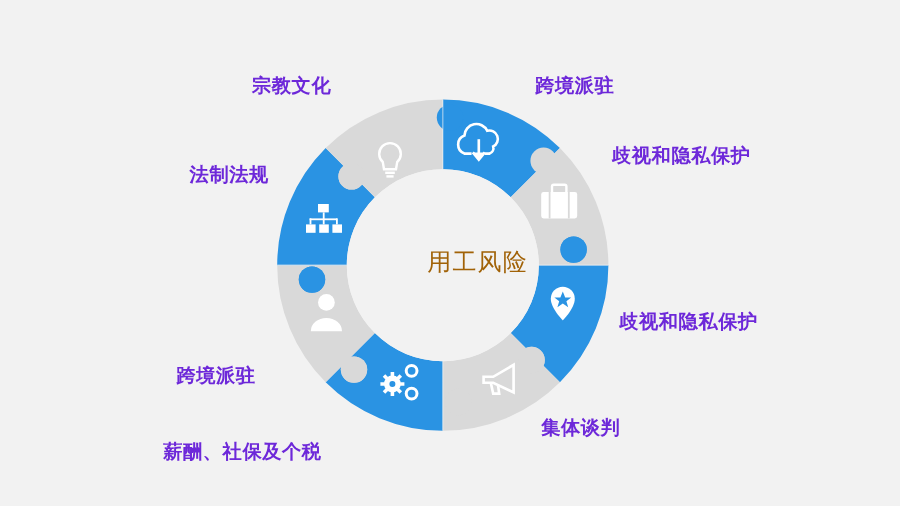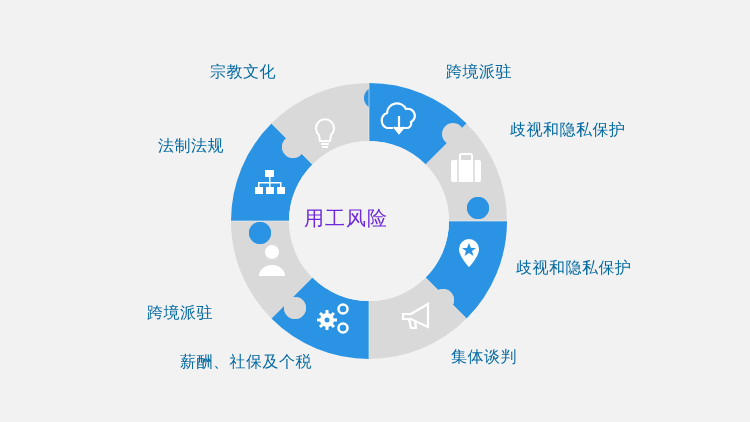--- a/index.html
+++ b/index.html
@@ -4,26 +4,26 @@
 <style>
   html, body { margin:0; padding:0; }
   body {
     width:750px; height:422px; overflow:hidden;
     background:#f2f2f2;
     font-family:"DejaVu Sans","Liberation Sans",sans-serif;
     position:relative;
   }
   #ring { position:absolute; left:0; top:0; width:750px; height:422px; }
   .label {
-    position:absolute; font-size:16px; color:#0369a1; white-space:nowrap;
-    font-weight:400; letter-spacing:0.5px;
+    position:absolute; font-size:16px; color:#6d28d9; white-space:nowrap;
+    font-weight:700; letter-spacing:0.5px;
   }
   .center-title {
-    position:absolute; left:304px; top:205px; width:120px; text-align:left;
-    font-size:20px; color:#6d28d9; letter-spacing:1px;
+    position:absolute; left:320px; top:205px; width:120px; text-align:right;
+    font-size:20px; color:#a16207; letter-spacing:1px;
   }
 </style>
 </head>
 <body>
 
 <svg id="ring" viewBox="0 0 750 422" xmlns="http://www.w3.org/2000/svg">
 
   <g>
     <path d="M369,83 A138,138 0 0 1 466.6,123.4 L425.6,164.4 A80,80 0 0 0 369,141 Z" fill="#2a93e3"></path>
     <circle cx="453" cy="134" r="11" fill="#d9d9d9"></circle>
@@ -137,16 +137,16 @@
     <line x1="322" y1="147" x2="328" y2="147"></line>
   </g>
 </svg>
 
 <div class="center-title">用工风险</div>
 
 <div class="label" style="left:446px; top:62px;">跨境派驻</div>
 <div class="label" style="left:510px; top:120px;">歧视和隐私保护</div>
 <div class="label" style="left:516px; top:258px;">歧视和隐私保护</div>
 <div class="label" style="left:451px; top:347px;">集体谈判</div>
-<div class="label" style="left:136px; top:352px;margin-left:44px;">薪酬、社保及个税</div>
+<div class="label" style="left:136px; top:367px;">薪酬、社保及个税</div>
 <div class="label" style="left:147px; top:258px;margin-top:45px;">跨境派驻</div>
 <div class="label" style="left:158px; top:136px;">法制法规</div>
 <div class="label" style="left:210px; top:62px;">宗教文化</div>
 
 </body></html>

